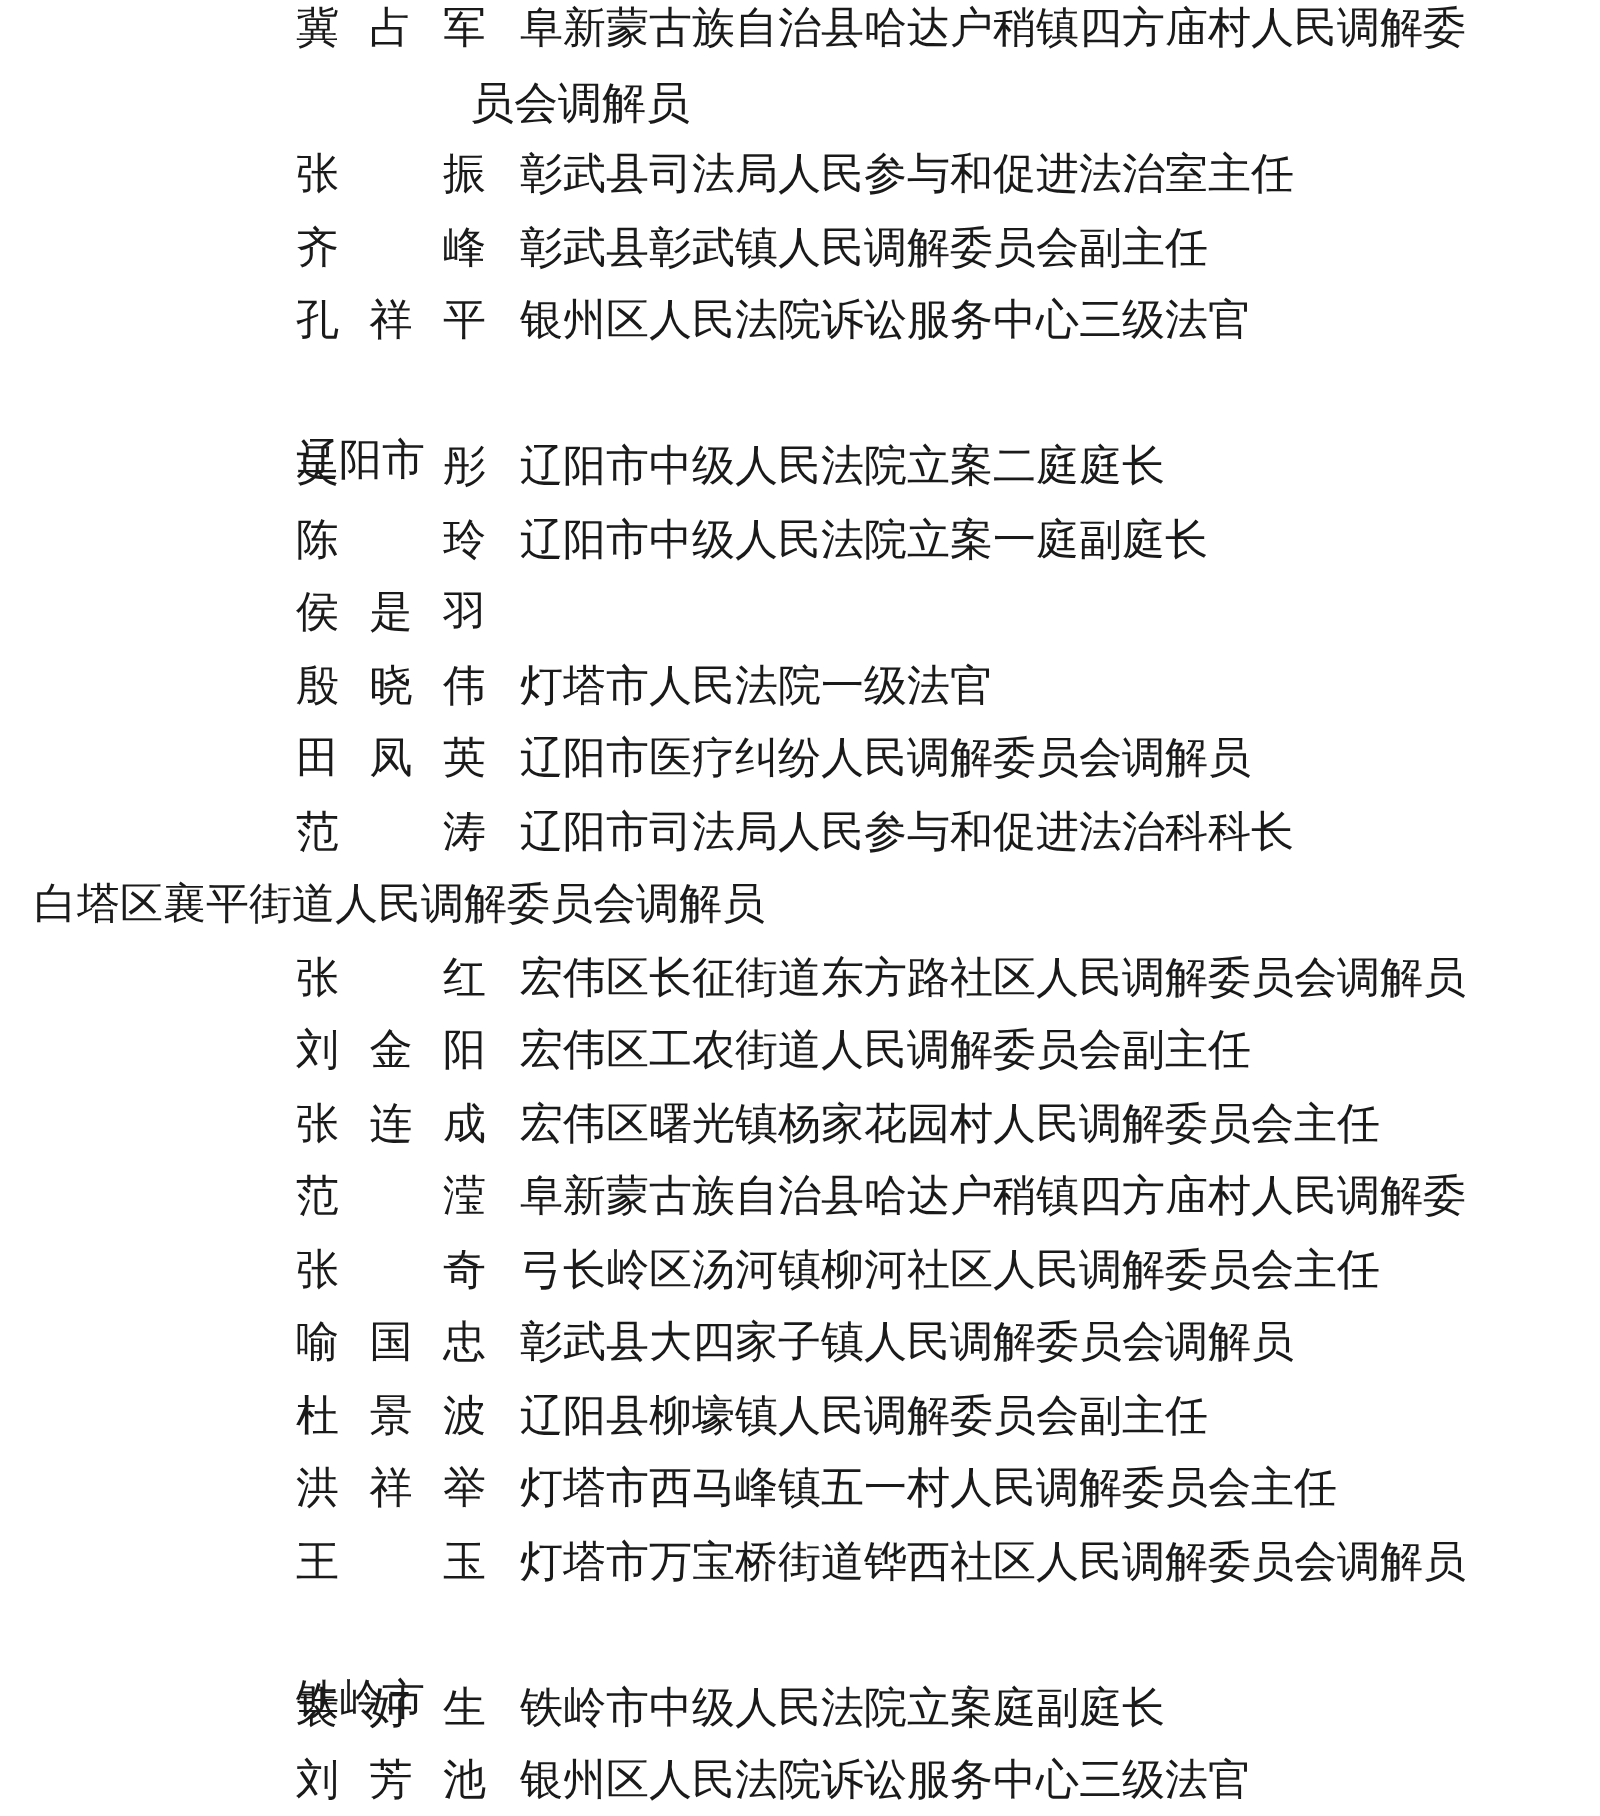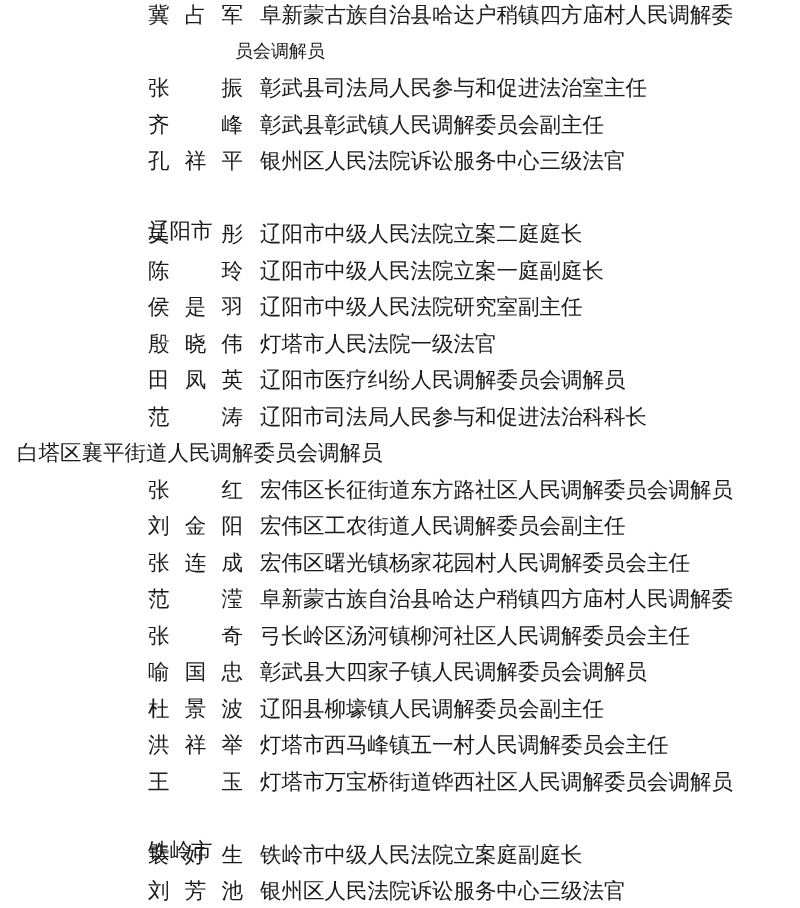--- a/index.html
+++ b/index.html
@@ -53,24 +53,24 @@
     margin-left: 17px;     
     font-size: 21.5px;
     line-height: 36.5px;
     white-space: nowrap;
     font-family: "DejaVu Serif", "Liberation Serif", serif;
   }
 
   
   .cont .desc {
     margin-left: 235px;
-    font-size: 18px;
+    font-size: 22px;
     line-height: 36.5px;
     white-space: nowrap;
-    font-family: Liberation Mono, monospace;
+    font-family: Liberation Sans, sans-serif;
   }
 
   
   .heading .city {
     margin-left: 148px;
     font-size: 21.5px;
     line-height: 36.5px;
     font-weight: normal;
     white-space: nowrap;
     font-family: "DejaVu Sans", "Liberation Sans", sans-serif;
@@ -107,21 +107,20 @@
       <div class="line entry">
         <span class="name">吴彤</span>
         <span class="desc">辽阳市中级人民法院立案二庭庭长</span>
       </div>
       <div class="line entry">
         <span class="name">陈玲</span>
         <span class="desc">辽阳市中级人民法院立案一庭副庭长</span>
       </div>
       <div class="line entry">
         <span class="name">侯是羽</span>
-        <span class="desc">辽阳市中级人民法院研究室副主任</span>
       </div>
       <div class="line entry">
         <span class="name">殷晓伟</span>
         <span class="desc">灯塔市人民法院一级法官</span>
       </div>
       <div class="line entry">
         <span class="name">田凤英</span>
         <span class="desc">辽阳市医疗纠纷人民调解委员会调解员</span>
       </div>
       <div class="line entry">

